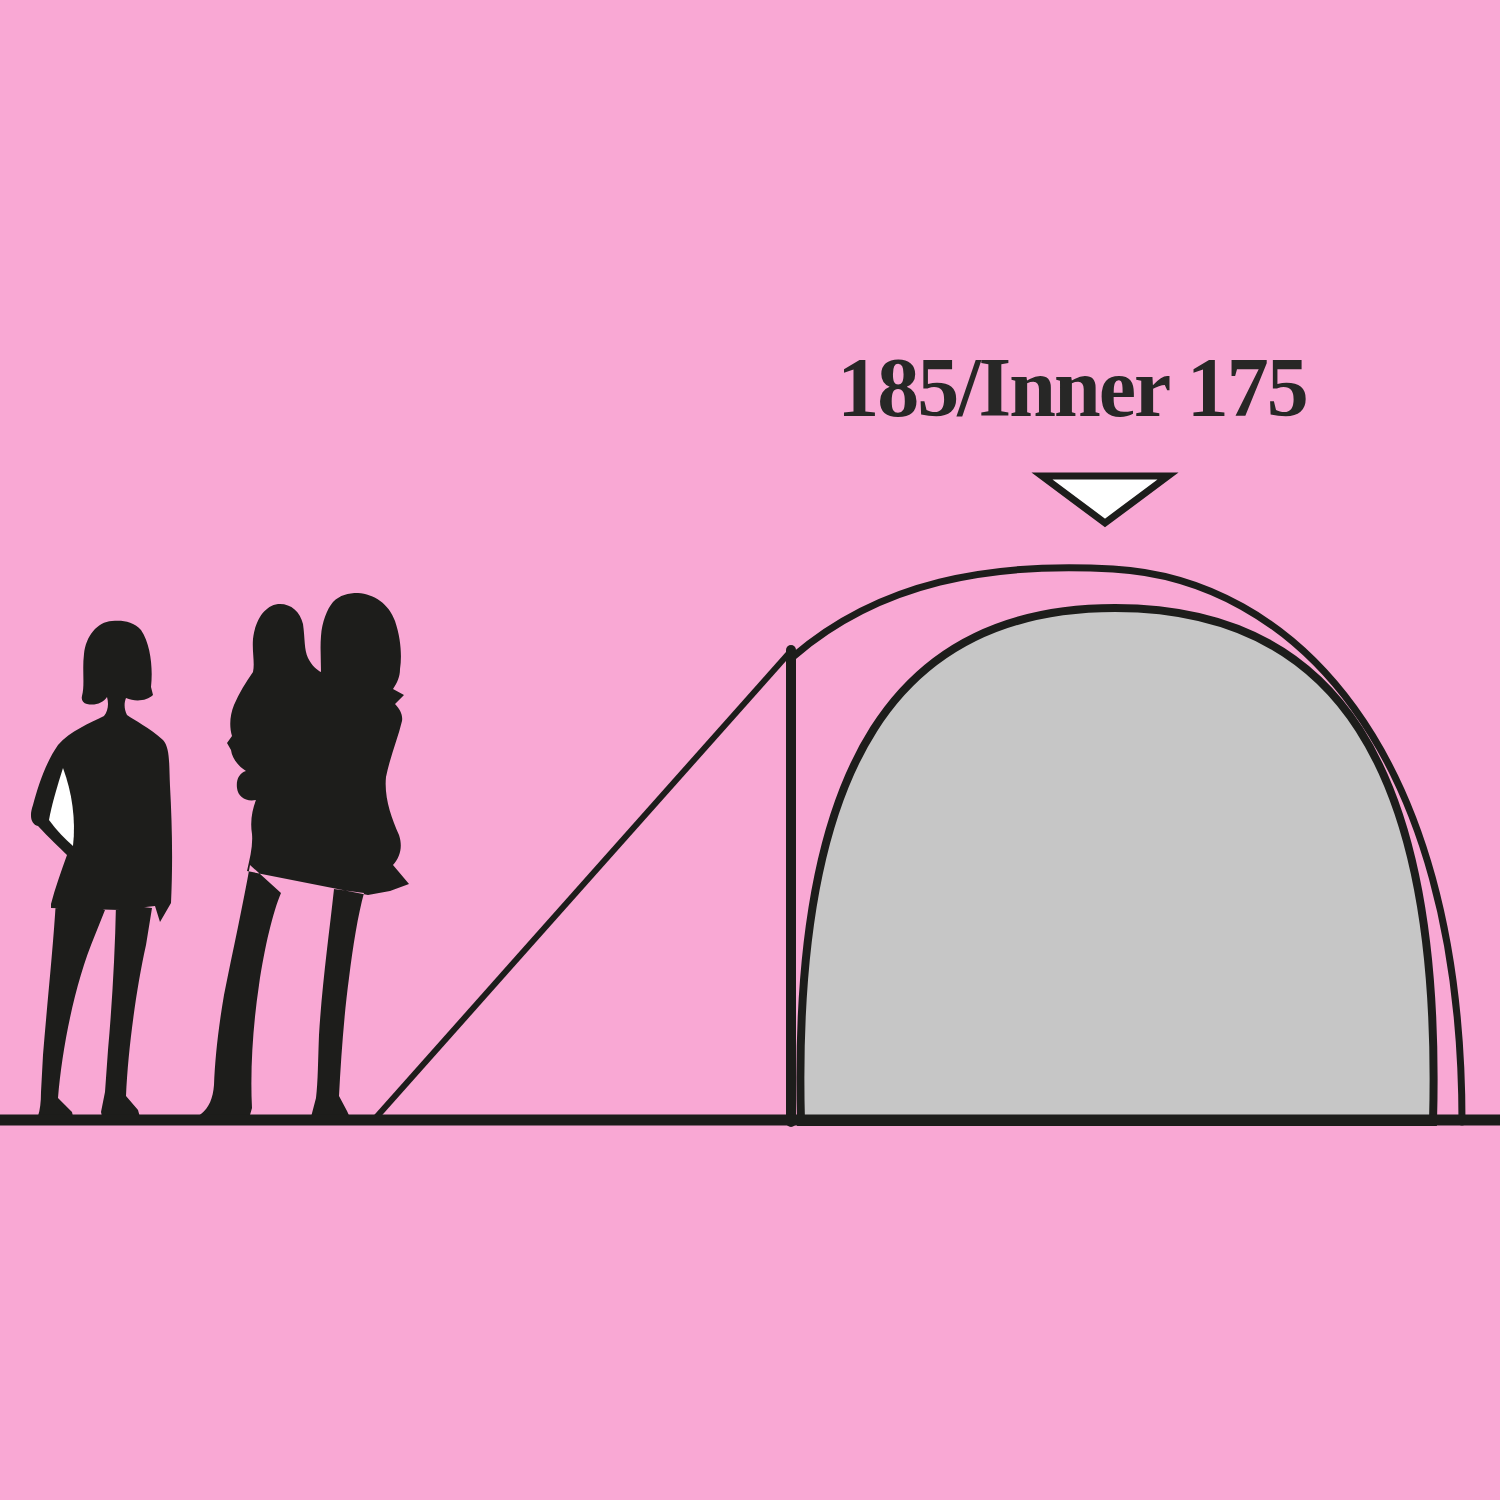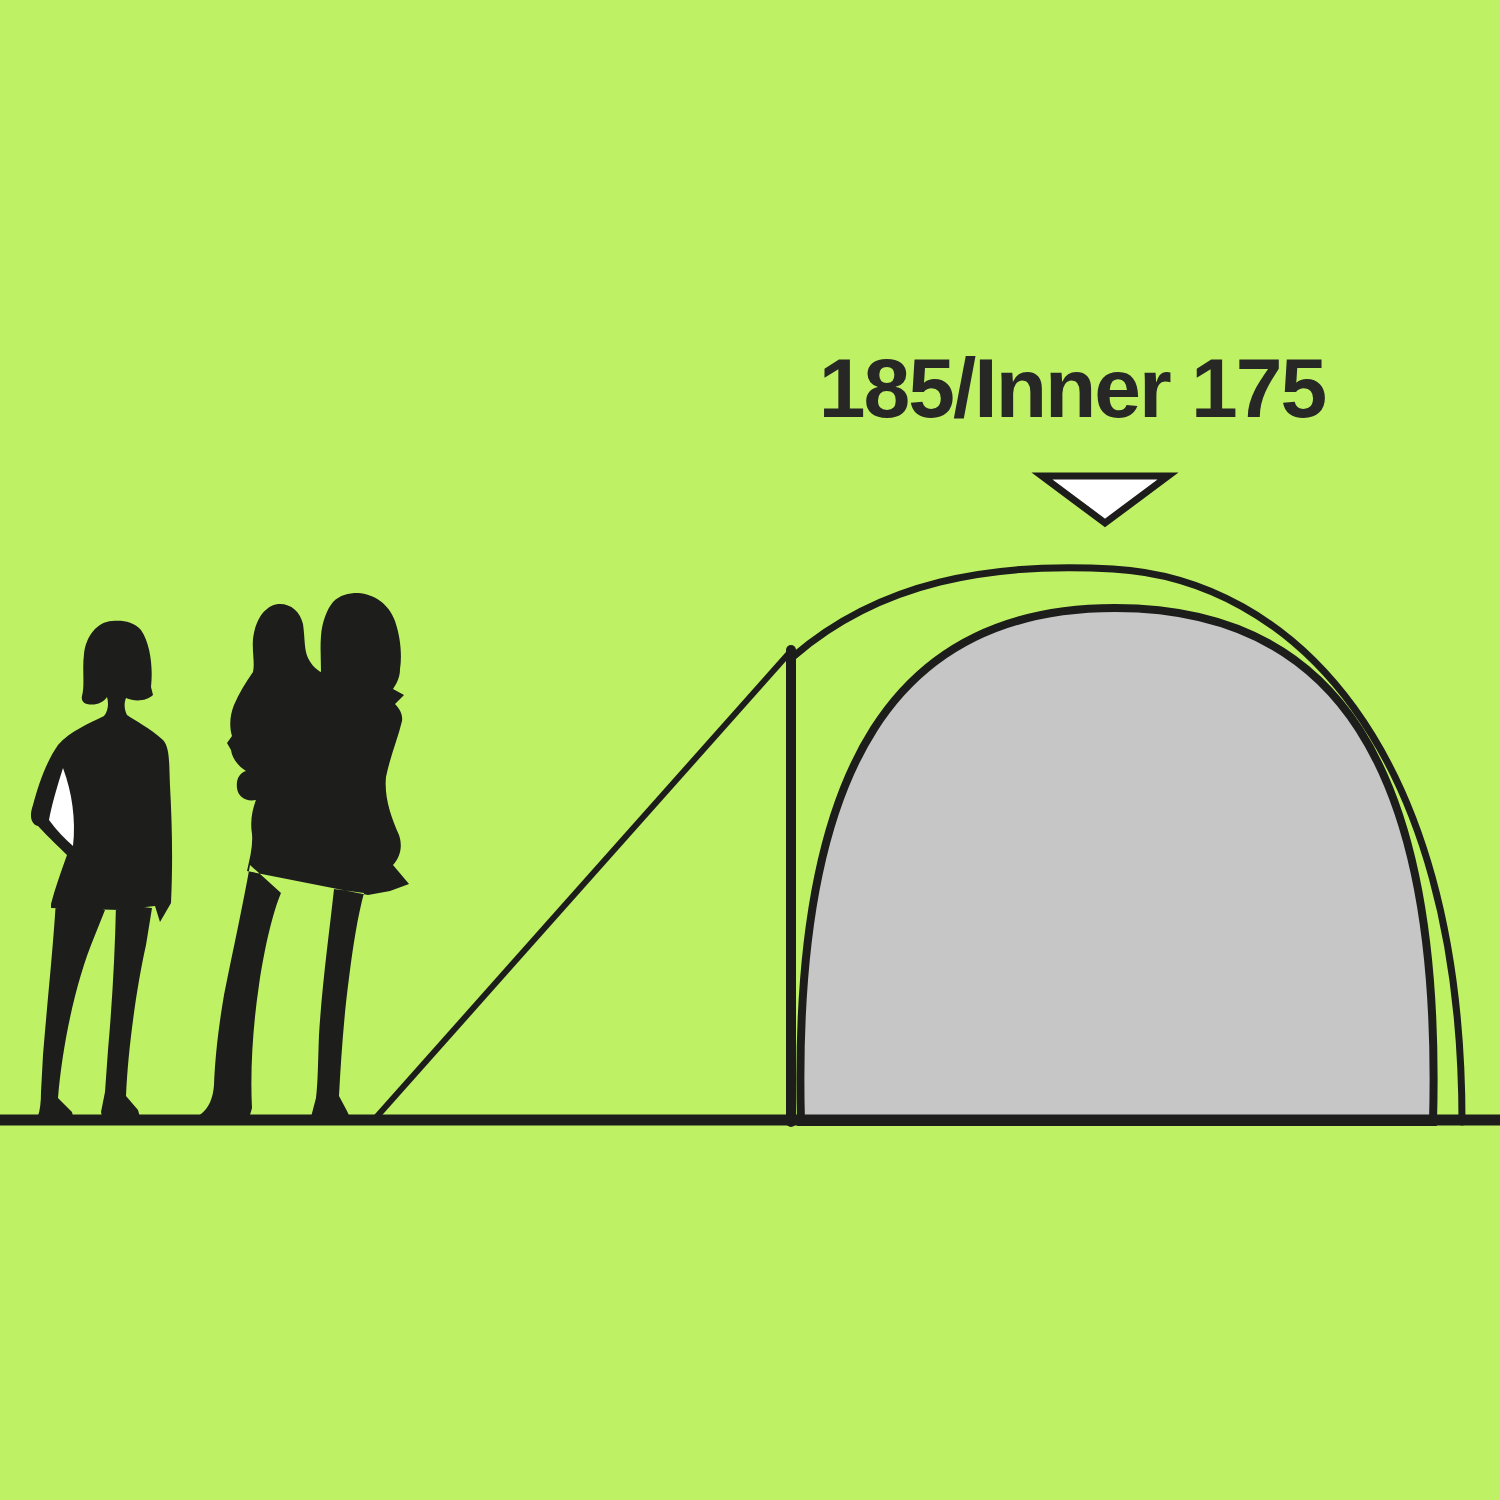--- a/index.html
+++ b/index.html
@@ -1,18 +1,18 @@
 <!DOCTYPE html>
 <html><head>
 <meta charset="utf-8">
 <style>
   html,body{margin:0;padding:0;background:#ffffff;}
   .stage{
-    position:relative;width:1500px;height:1500px;background:#bef264;
-    font-family:Liberation Sans, sans-serif;overflow:hidden;
+    position:relative;width:1500px;height:1500px;background:#f9a8d4;
+    font-family:Liberation Serif, serif;overflow:hidden;
   }
   .diagram-svg{position:absolute;left:0;top:0;width:1500px;height:1500px;}
   .height-label{
     position:absolute;left:752px;top:346px;width:640px;
     text-align:center;font-weight:bold;font-size:84px;line-height:1.0;
     letter-spacing:-2px;color:#272726;white-space:nowrap;
   }
   .ink{stroke:#1d1d1b;}
 </style>
 </head>

